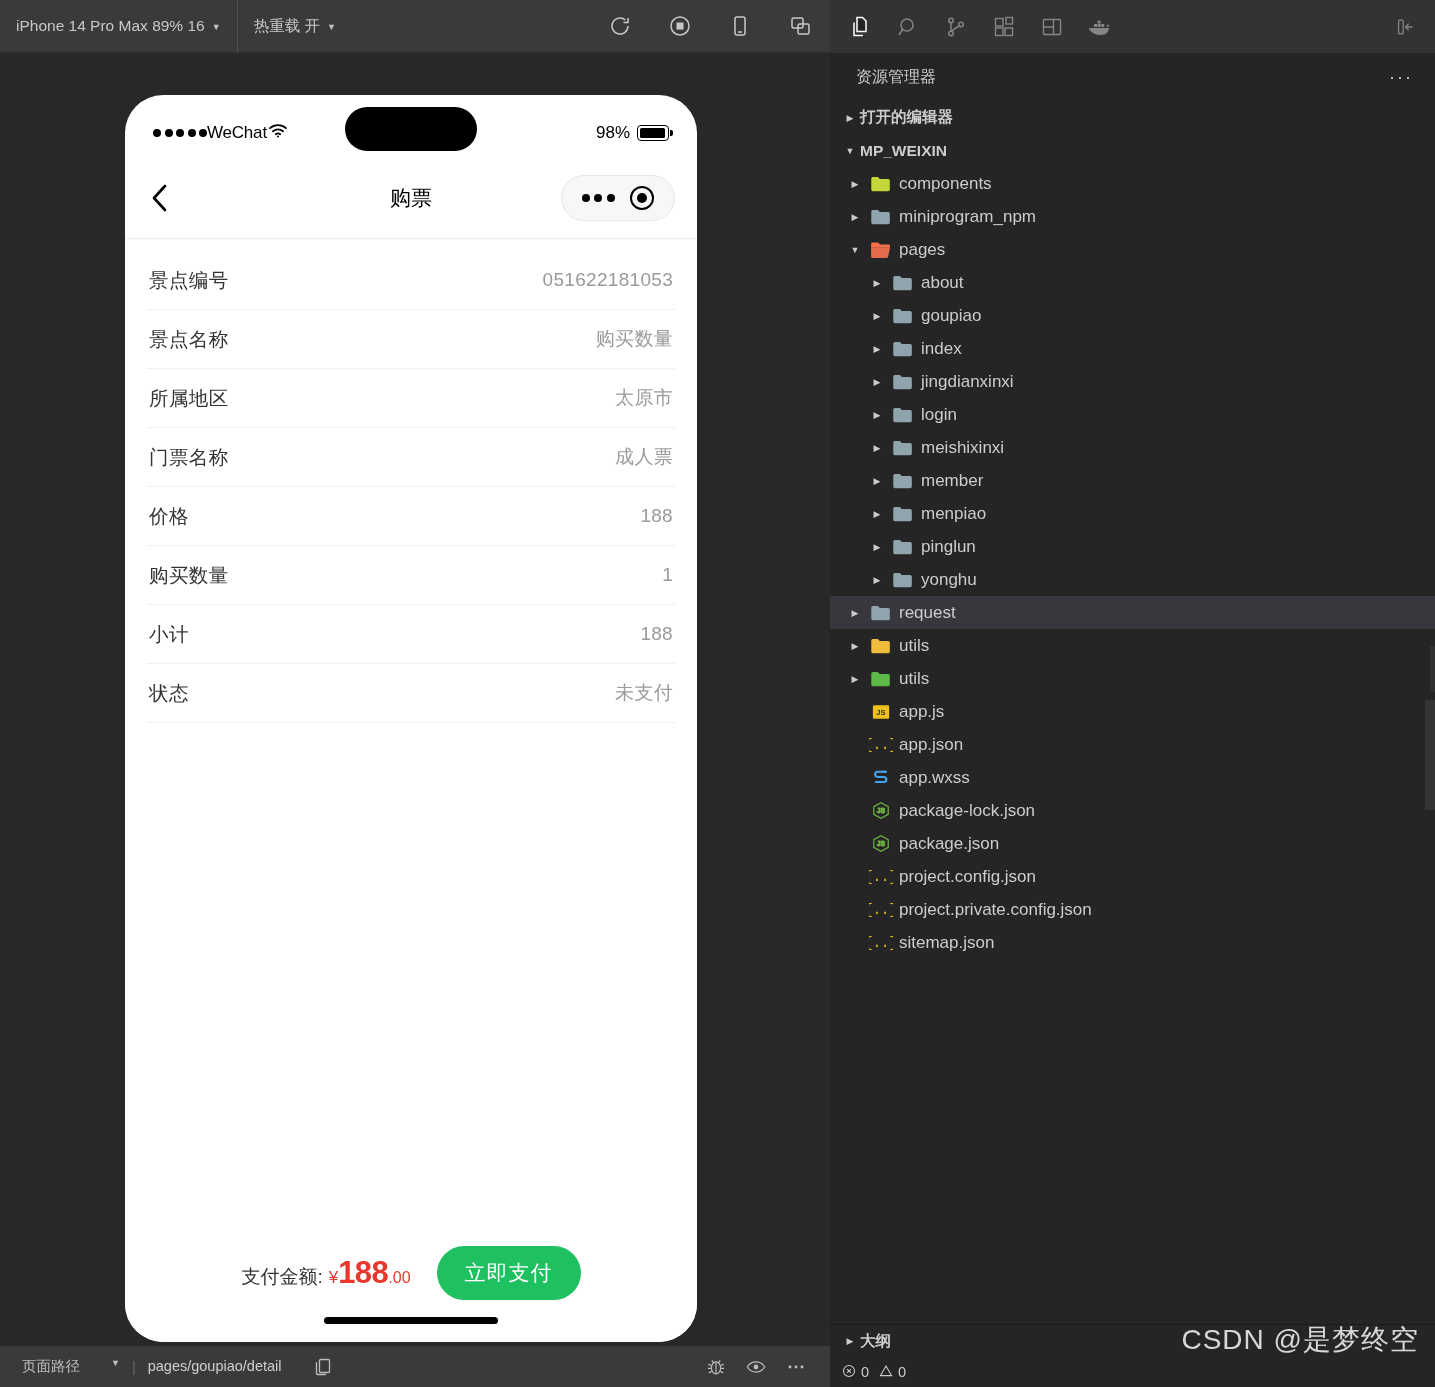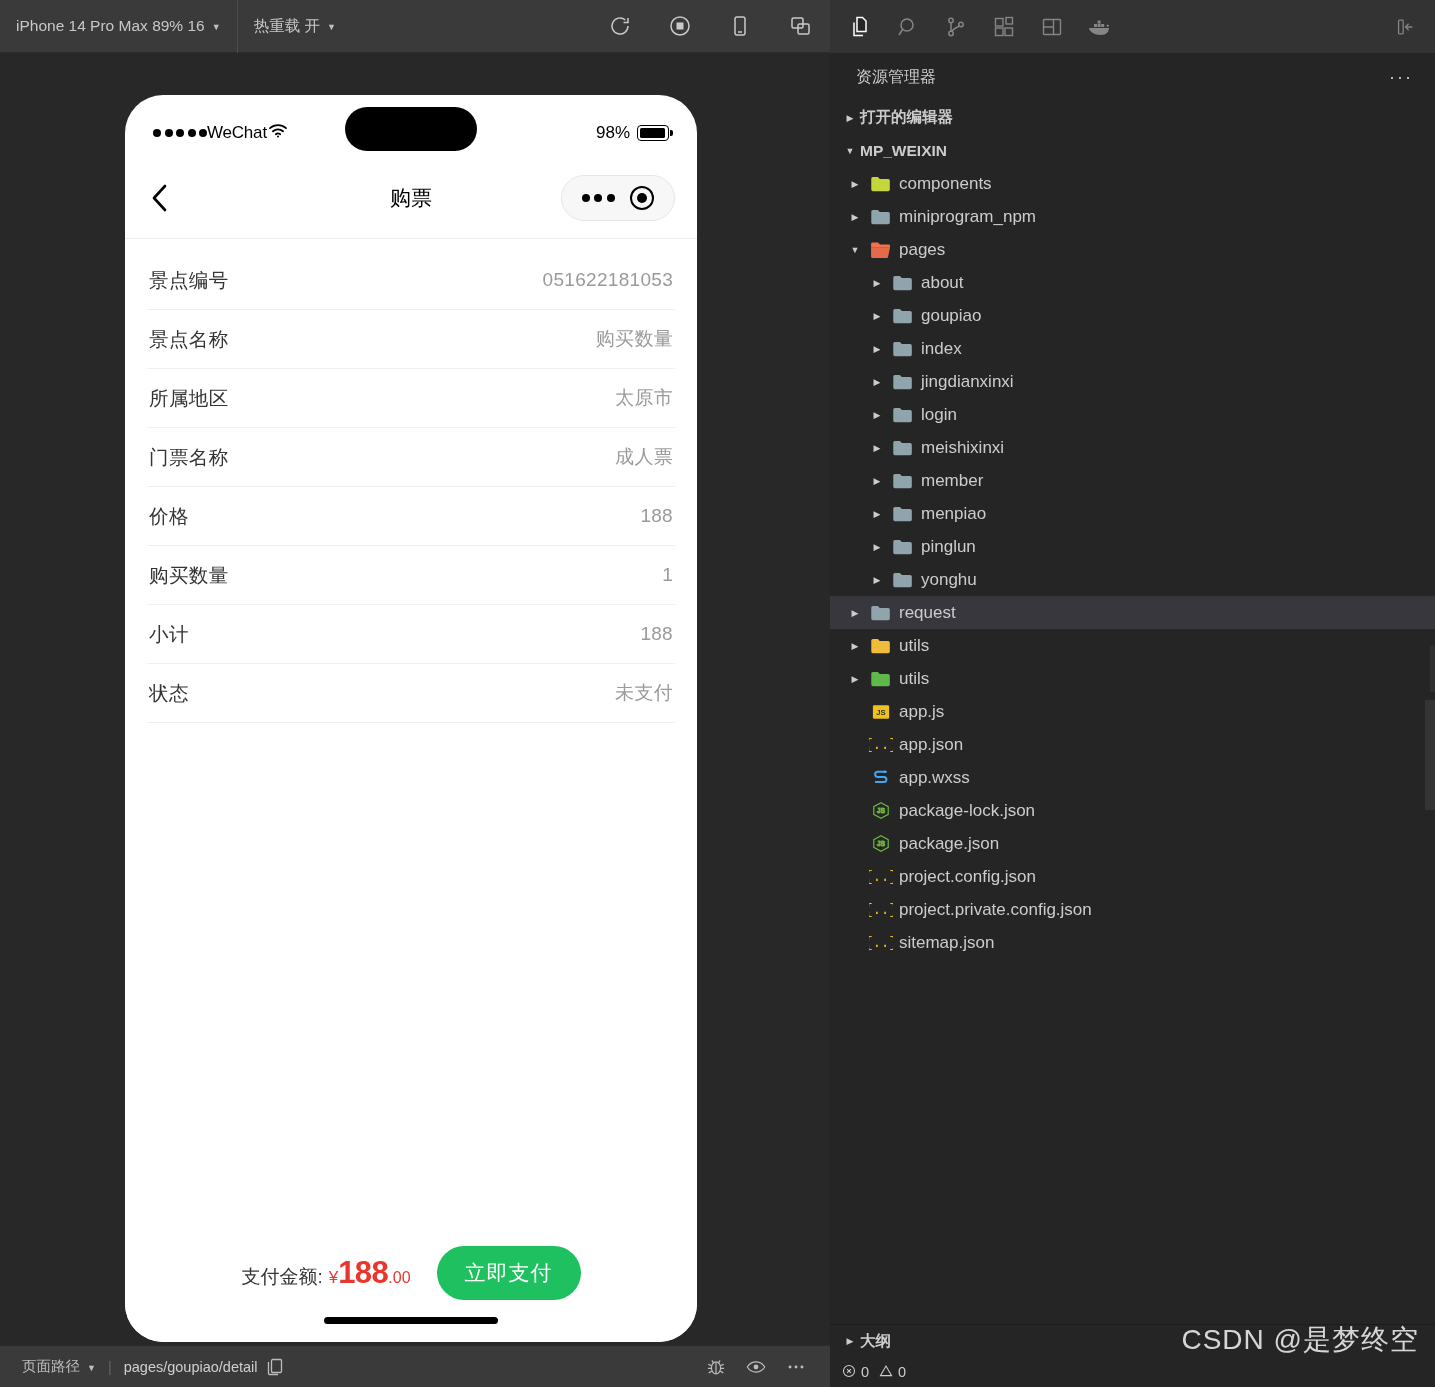--- a/index.html
+++ b/index.html
@@ -116,21 +116,21 @@
   .home-indicator {
     position:absolute; bottom: 18px; left: 50%; transform: translateX(-50%);
     width: 174px; height: 7px; border-radius: 4px; background: #000;
   }
 
   .sim-status {
     height: 42px; background: #3a3a3a; border-top: 1px solid #2b2b2b;
     display:flex; align-items:center; padding: 0 14px; flex:none;
     color:#bdbdbd; font-size: 14.5px; gap: 0;
   }
-  .ss-item { display:flex; align-items:center; padding: 0 8px; white-space: nowrap;}
+  .ss-item { display:flex; padding: 0 8px; white-space: nowrap; gap: 24px;}
   .ss-div { color:#656565; padding: 0 4px;}
   .ss-path { color:#cfcfcf; }
   .ss-copy { margin-left: 9px; display:flex; align-items:center; color:#bdbdbd;}
   .ss-spacer { flex:1; }
   .ss-icon { width: 40px; height:42px; display:flex; align-items:center; justify-content:center; color:#bdbdbd; }
 
   
   .vs { width: 605px; height: 1387px; background: #252526; display:flex; flex-direction: column; position:relative; }
   .vs-activity {
     height: 53px; background: #333333; display:flex; align-items:center; padding: 0 6px; flex:none;

